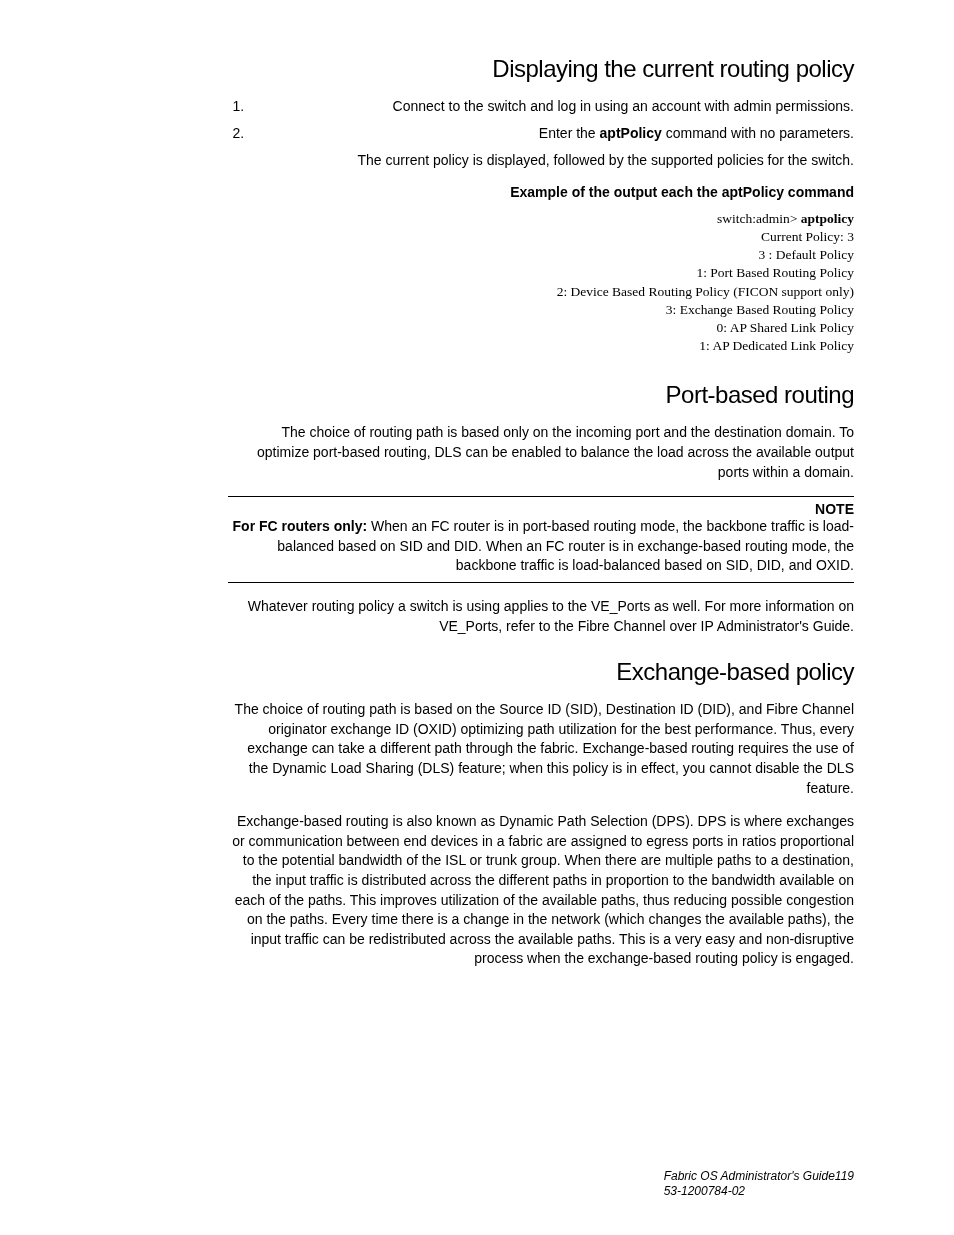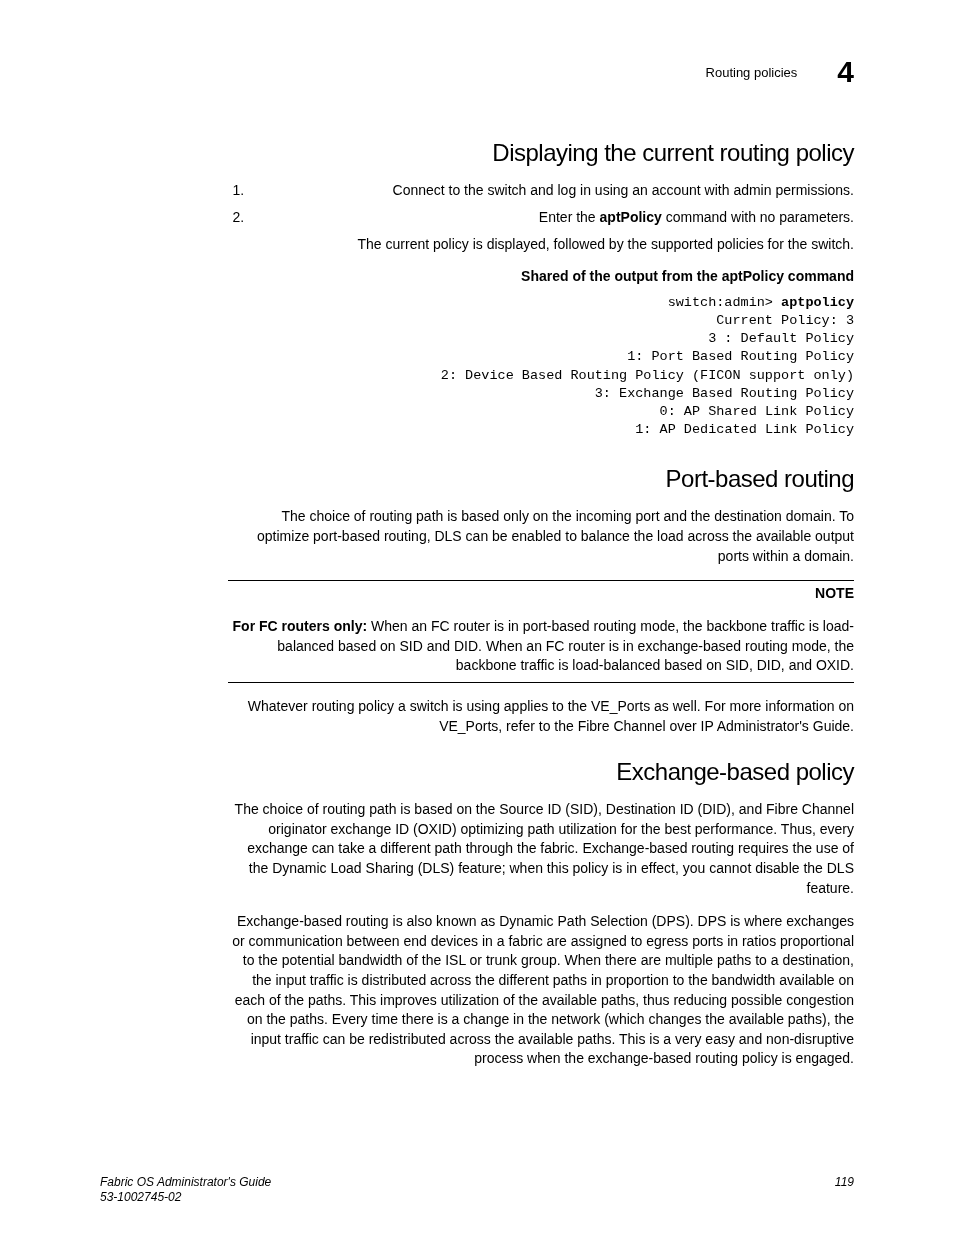--- a/index.html
+++ b/index.html
@@ -63,83 +63,79 @@
   .para {
     line-height: 1.4;
     margin: 0 0 14px 0;
   }
   .subheader {
     font-weight: bold;
     font-size: 14px;
     margin: 6px 0 10px 0;
   }
   .code-block {
-    font-family: Liberation Mono, monospace;
+    font-family: Liberation Serif, serif;
     font-size: 13.5px;
     white-space: pre;
     line-height: 1.35;
     margin: 0 0 26px 25px;
   }
   .code-bold {
     font-weight: bold;
   }
   hr.note-rule {
     border: none;
     border-top: 1px solid #000;
     margin: 6px 0 4px 0;
   }
   .note-title {
     font-weight: bold;
     font-size: 14px;
-    margin: 2px 0 16px 0;
+    margin: 2px 0 0 0;
   }
   .note-body {
     line-height: 1.4;
     margin: 0 0 4px 0;
   }
   .italic {
   }
   .footer {
     position: absolute;
-    bottom: 29px;
+    bottom: 35px;
     left: 100px;
     right: 100px;
     display: flex;
-    justify-content: space-between;
+    justify-content: flex-end;
     font-style: italic;
     font-size: 12px;
     line-height: 1.3;
   }
   .footer-right {
     font-style: italic;
   }
 </style>
 </head>
 <body>
 
 <div class="page">
 
-  <div class="header">
-    <span>Routing policies</span>
-    <span class="chapter-num">4</span>
-  </div>
 
   <div class="content-offset">
 
     <h2 class="section-heading">Displaying the current routing policy</h2>
 
     <ol class="steps">
       <li><span>Connect to the switch and log in using an account with admin permissions.</span></li>
       <li>
         <span>Enter the </span><span class="bold">aptPolicy</span><span> command with no parameters.</span>
         <div class="step-sub">The current policy is displayed, followed by the supported policies for the switch.</div>
       </li>
     </ol>
 
-    <div class="subheader">Shared of the output from the aptPolicy command</div>
+    <div class="subheader">Example of the output each the aptPolicy command</div>
 
 
     <div class="code-block"><span>switch:admin&gt; </span><span class="code-bold">aptpolicy</span>
 <span>Current Policy: 3</span>
 <span>3 : Default Policy</span>
 <span>   1: Port Based Routing Policy</span>
 <span>   2: Device Based Routing Policy (FICON support only)</span>
 <span>   3: Exchange Based Routing Policy</span>
 <span>      0: AP Shared Link Policy</span>
 <span>      1: AP Dedicated Link Policy</span></div>
@@ -159,18 +155,18 @@
 
     <p class="para">The choice of routing path is based on the Source ID (SID), Destination ID (DID), and Fibre Channel originator exchange ID (OXID) optimizing path utilization for the best performance. Thus, every exchange can take a different path through the fabric. Exchange-based routing requires the use of the Dynamic Load Sharing (DLS) feature; when this policy is in effect, you cannot disable the DLS feature.</p>
 
     <p class="para"><span>Exchange-based routing is also known as </span><span class="italic">Dynamic Path Selection</span><span> (DPS). DPS is where exchanges or communication between end devices in a fabric are assigned to egress ports in ratios proportional to the potential bandwidth of the ISL or trunk group. When there are multiple paths to a destination, the input traffic is distributed across the different paths in proportion to the bandwidth available on each of the paths. This improves utilization of the available paths, thus reducing possible congestion on the paths. Every time there is a change in the network (which changes the available paths), the input traffic can be redistributed across the available paths. This is a very easy and non-disruptive process when the exchange-based routing policy is engaged.</span></p>
 
   </div>
 
   <div class="footer">
     <div>
       <span>Fabric OS Administrator's Guide</span><br>
-      <span>53-1002745-02</span>
+      <span>53-1200784-02</span>
     </div>
     <div class="footer-right">119</div>
   </div>
 
 </div>
 
 </body></html>

